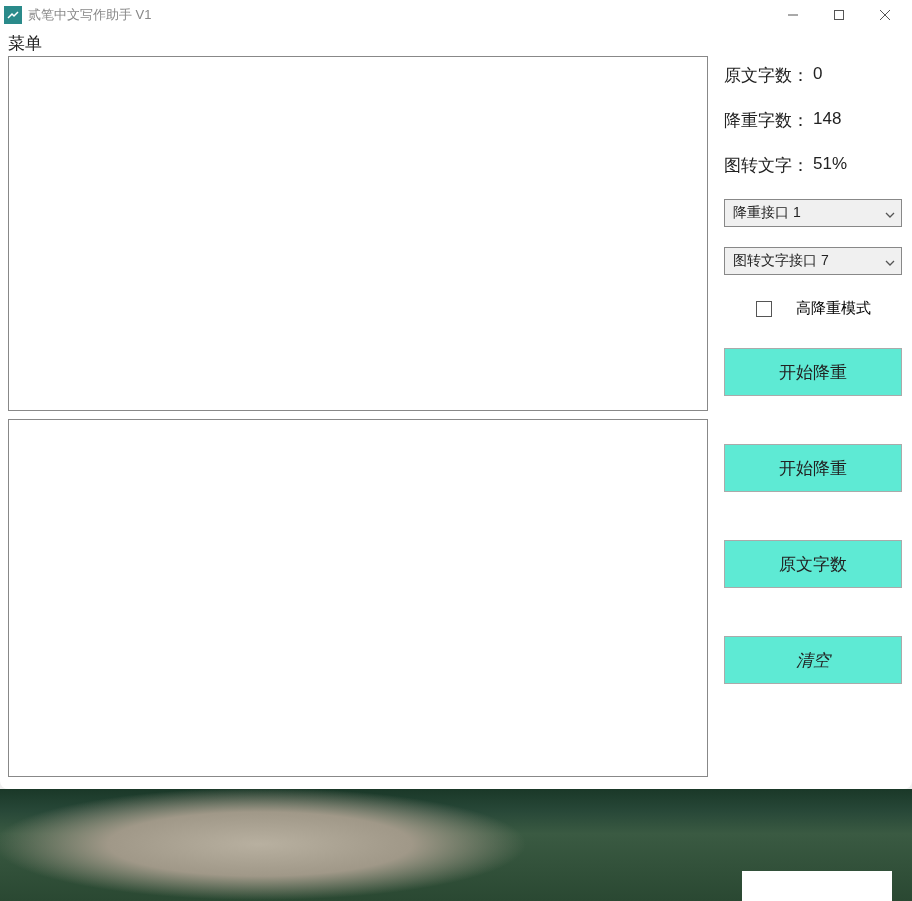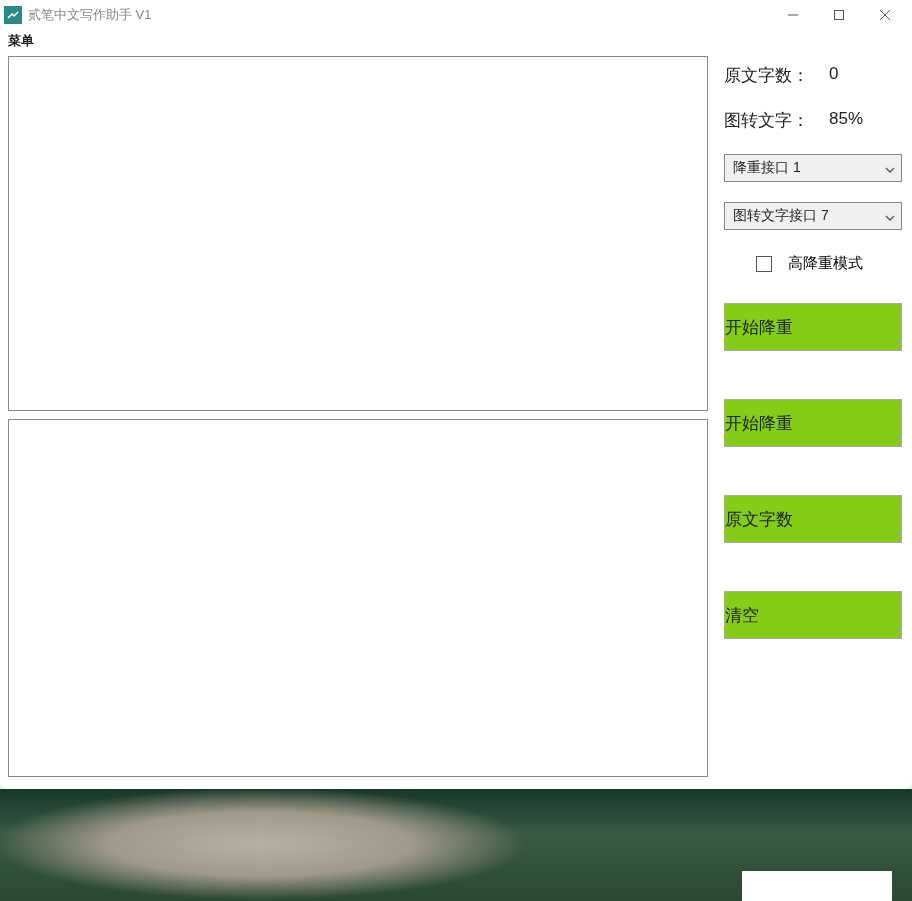--- a/index.html
+++ b/index.html
@@ -49,23 +49,22 @@
     height: 30px;
     display: flex;
     align-items: center;
     justify-content: center;
     color: #555;
   }
   .titlebar-btn svg { stroke: #555; stroke-width: 1; fill: none; }
   .menubar {
     height: 22px;
     padding: 2px 8px;
-    font-size: 13px;
-    color: #222;
-    font-weight: bold;
+    font-size: 17px;
+    color: #222;
   }
   .body-area {
     flex: 1;
     display: flex;
     padding: 4px 8px 8px 8px;
     gap: 16px;
   }
   .left-col {
     display: flex;
     flex-direction: column;
@@ -87,65 +86,65 @@
     flex: 1;
     padding-top: 8px;
     display: flex;
     flex-direction: column;
   }
   .stat-row {
     font-size: 17px;
     color: #222;
     margin-bottom: 22px;
     display: flex;
-    gap: 20px;
+    gap: 4px;
   }
   .dropdown {
     width: 178px;
     height: 28px;
     border: 1px solid #888;
     background: #f0f0f0;
     display: flex;
     align-items: center;
     justify-content: space-between;
     padding: 0 6px 0 8px;
     font-size: 14px;
     color: #222;
     margin-bottom: 20px;
   }
   .dropdown .chev svg { stroke: #555; stroke-width: 1.3; fill: none; }
   .checkbox-row {
     display: flex;
     align-items: center;
-    gap: 16px;
+    gap: 24px;
     font-size: 15px;
     margin-left: 32px;
     margin-bottom: 30px;
     margin-top: 4px;
   }
   .checkbox-box {
     width: 16px;
     height: 16px;
     border: 1px solid #555;
     background: #fff;
   }
   .action-btn {
     width: 178px;
     height: 48px;
     border: 1px solid #aaa;
-    background: #84cc16;
+    background: #5eead4;
     font-size: 17px;
     color: #222;
     display: flex;
     align-items: center;
-    justify-content: flex-start;
+    justify-content: center;
     margin-bottom: 48px;
     cursor: default;
   }
-  .action-btn:last-of-type { margin-bottom: 1px; }
+  .action-btn:last-of-type { margin-bottom: 1px; font-style: italic; }
   .desktop-bg {
     position: absolute;
     top: 789px;
     left: 0;
     width: 912px;
     height: 112px;
     background:
       radial-gradient(ellipse 380px 80px at 260px 55px, #b8b0a0 0%, #a09888 40%, transparent 70%),
       linear-gradient(to bottom, #1a3828 0%, #284838 20%, #3a5a42 40%, #2a4832 100%);
   }
@@ -200,22 +199,26 @@
       <textarea class="textarea ta-bot" style=""></textarea>
     </div>
 
     <div class="right-col">
 
       <div class="stat-row">
         <span>原文字数：</span>
         <span>0</span>
       </div>
       <div class="stat-row">
+        <span>降重字数：</span>
+        <span>148</span>
+      </div>
+      <div class="stat-row">
         <span>图转文字：</span>
-        <span>85%</span>
+        <span>51%</span>
       </div>
 
       <div class="dropdown">
         <span>降重接口 1</span>
         <span class="chev"><svg width="10" height="6" viewBox="0 0 10 6">
               <path d="M1 1 L5 5 L9 1"></path>
             </svg></span>
       </div>
 
       <div class="dropdown">

